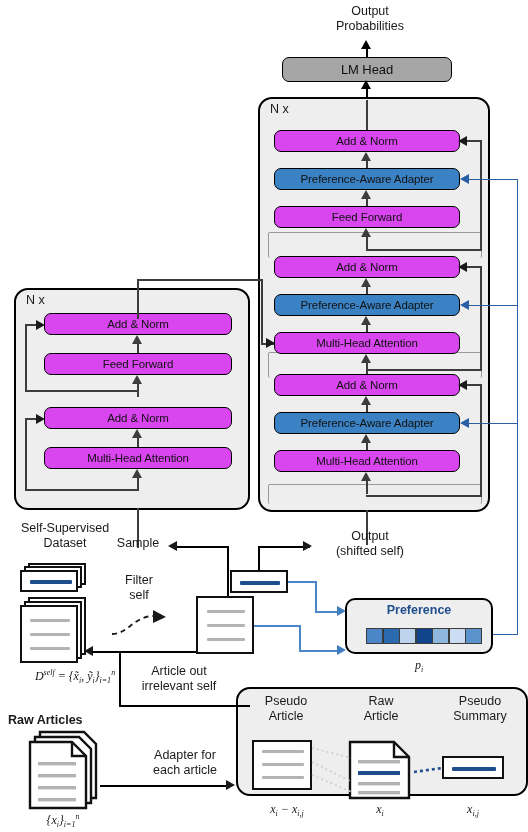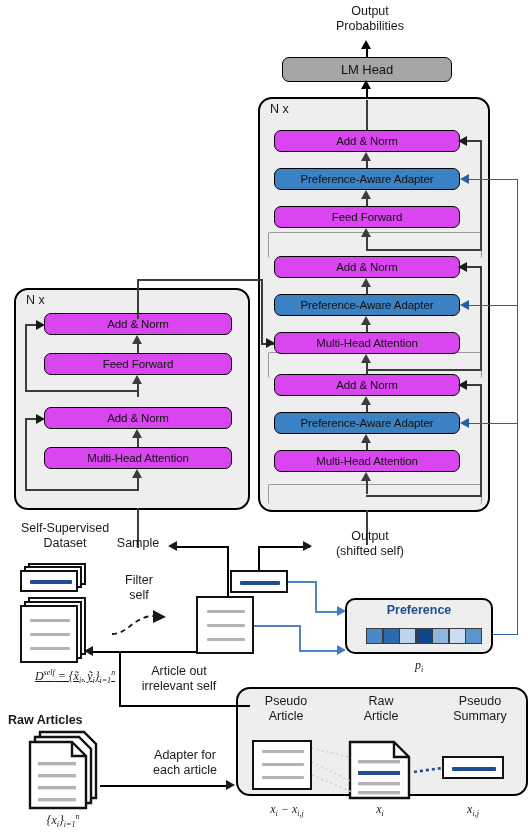--- a/index.html
+++ b/index.html
@@ -243,21 +243,21 @@
 </div>
 
 <div class="doc" style="left:28px;top:597px;width:58px;height:58px;"></div>
 <div class="doc" style="left:24px;top:601px;width:58px;height:58px;"></div>
 <div class="doc" style="left:20px;top:605px;width:58px;height:58px;">
   <div class="docline" style="left:8px;top:12px;width:40px;"></div>
   <div class="docline" style="left:8px;top:26px;width:40px;"></div>
   <div class="docline" style="left:8px;top:40px;width:40px;"></div>
 </div>
 
-<div class="math" style="left:0px;top:668px;width:150px;text-decoration:underline;">
+<div class="math" style="left:0px;top:668px;width:150px;">
   D<sup>self</sup> = {x̃<sub>i</sub>, ỹ<sub>i</sub>}<sub>i=1</sub><sup>n</sup>
 </div>
 
 <div class="lbl" style="left:104px;top:573px;width:70px;">
   <span>Filter</span><br>
   <span>self</span>
 </div>
 <svg class="dashcurve" style="left:108px;top:608px;" width="70" height="30">
   <path d="M4,26 C20,26 26,8 46,8" stroke="#1a1a1a" stroke-width="1.8" fill="none" stroke-dasharray="5,4"></path>
   <polygon points="45,2 58,9 45,15" fill="#1a1a1a"></polygon>

